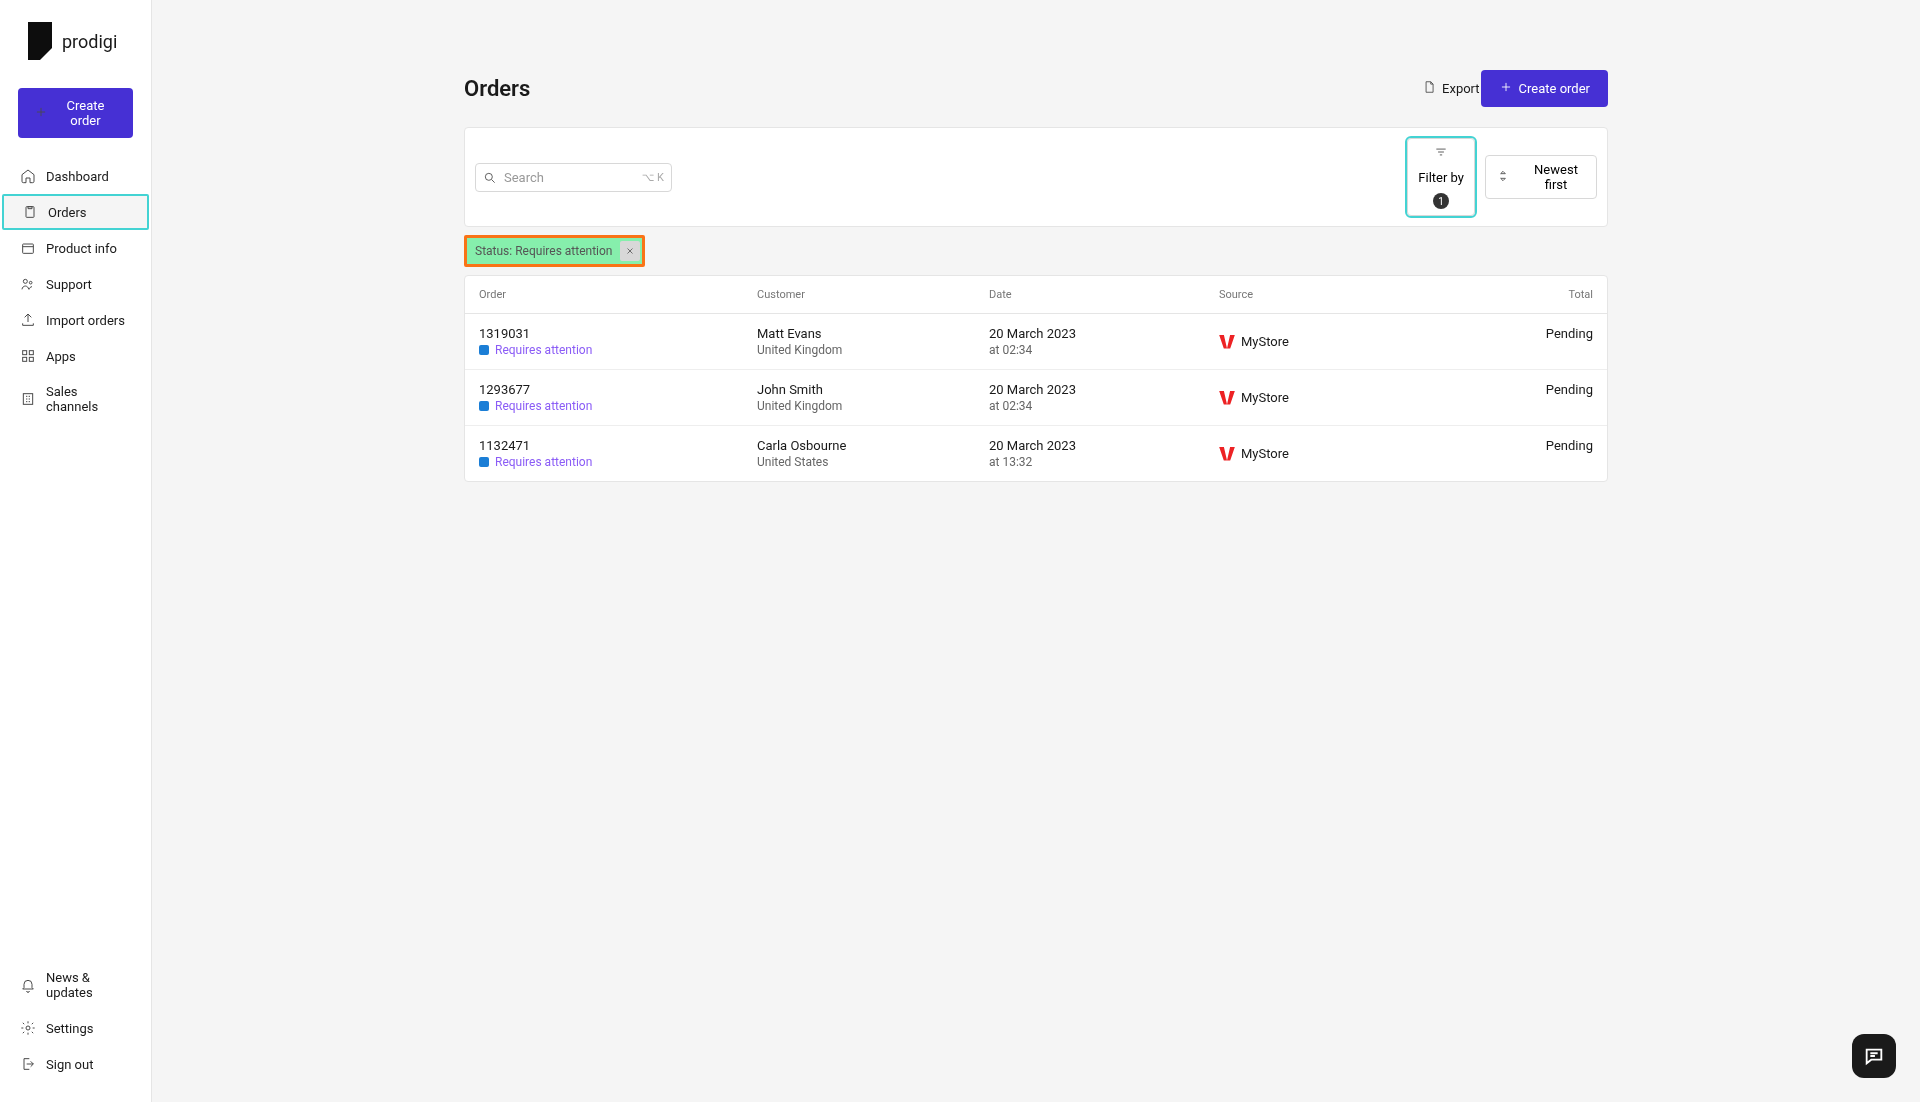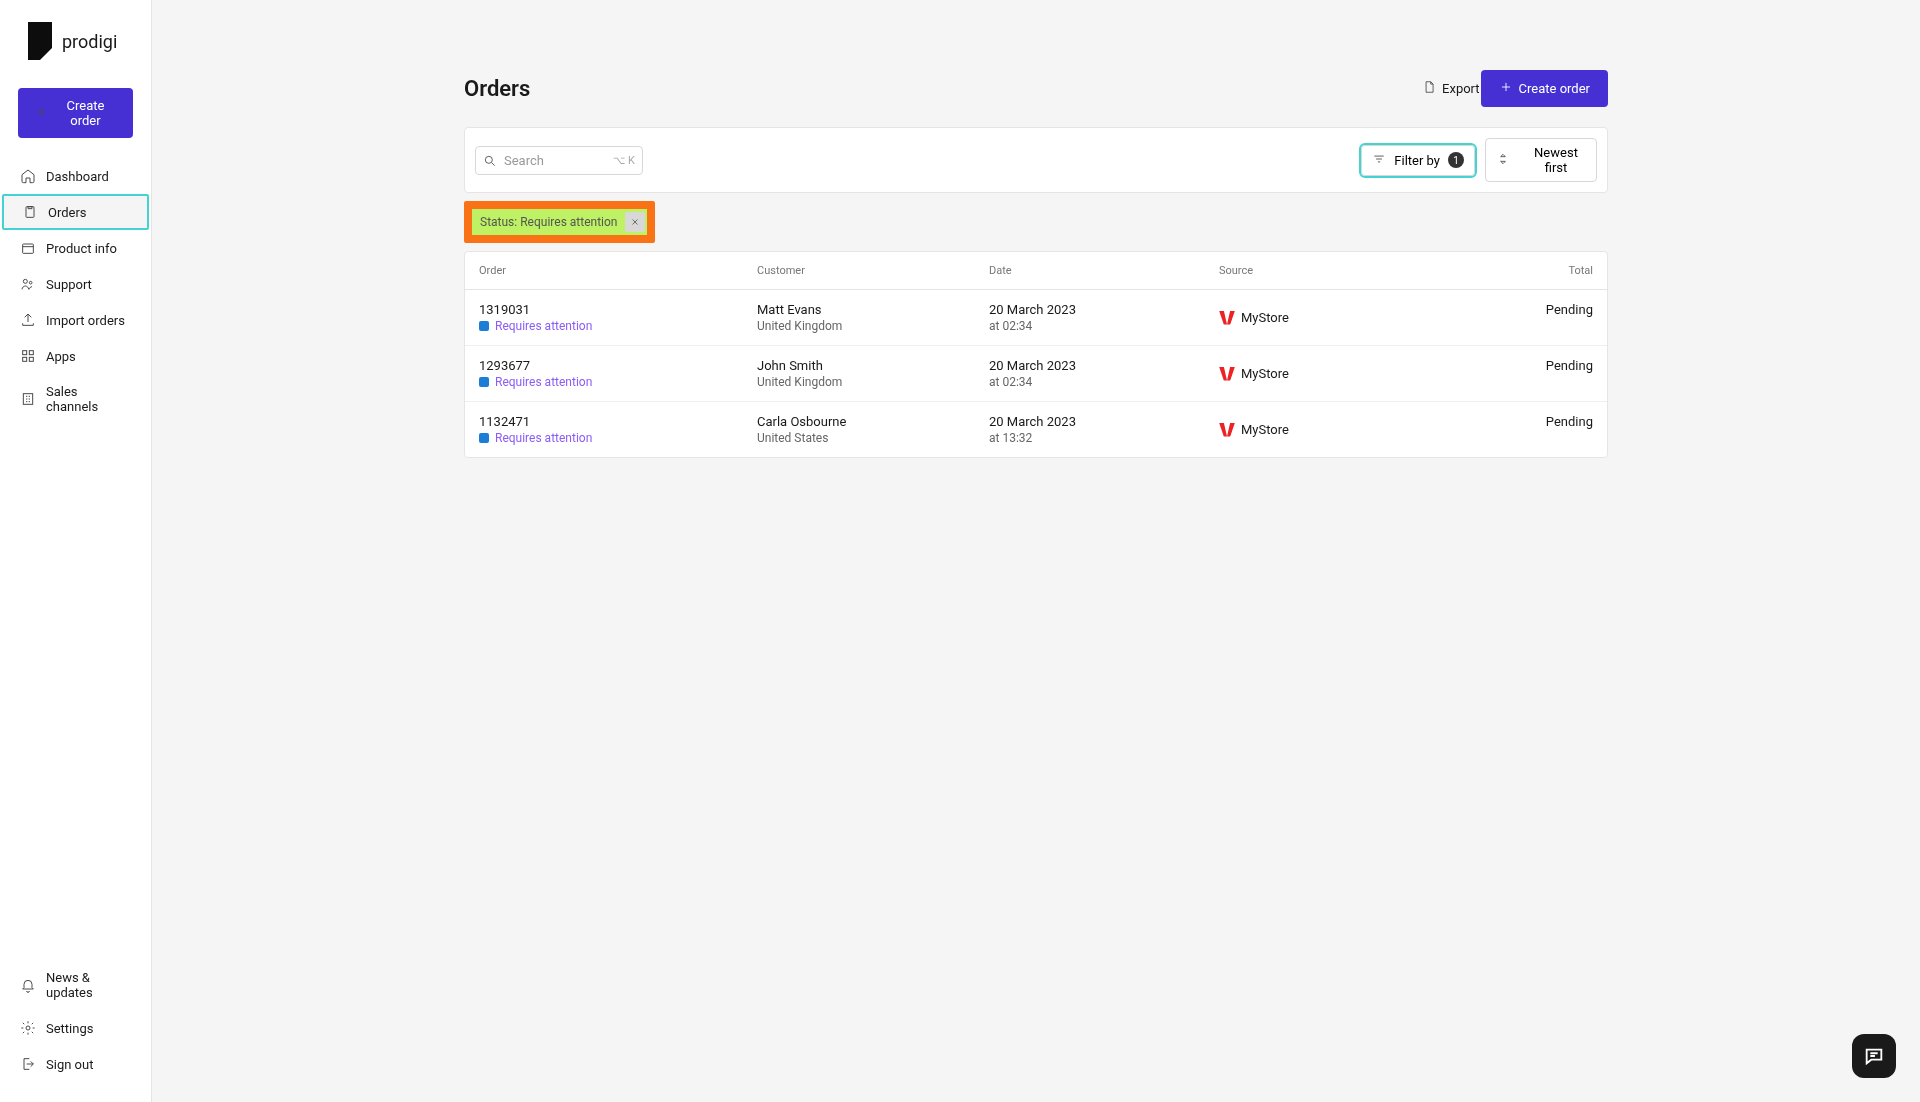--- a/index.html
+++ b/index.html
@@ -26,33 +26,33 @@
 .main-inner { max-width: 1364px; margin: 0 auto; padding: 0 110px; }
 .page-header { display: flex; align-items: center; justify-content: space-between; padding: 70px 0 20px 0; }
 .page-title { font-size: 22px; font-weight: 600; }
 .header-actions { display: flex; align-items: center; gap: 1px; }
 .btn-export { background: transparent; border: none; font-size: 13px; color: #1a1a1a; display: flex; align-items: center; gap: 6px; cursor: pointer; }
 .btn-create-top { background: #4630d4; color: #fff; border: none; border-radius: 4px; padding: 10px 18px; font-size: 13px; display: flex; align-items: center; gap: 6px; cursor: pointer; }
 
 
 .toolbar-container { background: #fff; border: 1px solid #e5e5e5; border-radius: 4px; padding: 10px 10px 10px 10px; display: flex; gap: 10px; align-items: center; }
 .search-wrap { position: relative; }
-.search-input { width: 168px; padding: 6px 36px 6px 28px; border: 1px solid #d8d8d8; border-radius: 4px; font-size: 13px; background: #fff; }
+.search-input { width: 197px; padding: 6px 36px 6px 28px; border: 1px solid #d8d8d8; border-radius: 4px; font-size: 13px; background: #fff; }
 .search-input::placeholder { color: #999; }
 .search-icon { position: absolute; left: 8px; top: 50%; transform: translateY(-50%); width: 14px; height: 14px; }
 .search-shortcut { position: absolute; right: 8px; top: 50%; transform: translateY(-50%); font-size: 11px; color: #aaa; }
 .toolbar-spacer { flex: 1; }
 .filter-btn { border: 1px solid #d8d8d8; border-radius: 4px; padding: 6px 10px; background: #fff; font-size: 13px; display: flex; align-items: center; gap: 8px; cursor: pointer; }
-.filter-btn.hl { outline: 2px solid #43d3d3; outline-offset: 0; }
+.filter-btn.hl { outline: 2px solid #43d3d3; outline-offset: 0; flex-direction: column; }
 .filter-badge { background: #333; color: #fff; border-radius: 50%; width: 16px; height: 16px; font-size: 10px; display: inline-flex; align-items: center; justify-content: center; }
 .sort-btn { border: 1px solid #d8d8d8; border-radius: 4px; padding: 6px 10px; background: #fff; font-size: 13px; display: flex; align-items: center; gap: 16px; cursor: pointer; width: 112px; }
 
 
 .chip-row { padding: 8px 0; }
-.chip { display: inline-flex; align-items: center; background: #bef264; border: 8px solid #f97316; border-radius: 2px; padding: 2px 2px 2px 0; font-size: 12px; color: #555; }
+.chip { display: inline-flex; align-items: center; background: #86efac; border: 3px solid #f97316; border-radius: 2px; padding: 2px 2px 2px 0; font-size: 12px; color: #555; }
 .chip-label { padding: 4px 8px; }
 .chip-x { background: #d8d8d8; border-radius: 2px; width: 20px; height: 20px; display: inline-flex; align-items: center; justify-content: center; cursor: pointer; font-size: 12px; }
 
 
 .table-wrap { background: #fff; border: 1px solid #e5e5e5; border-radius: 4px; }
 .thead { display: flex; padding: 12px 14px; border-bottom: 1px solid #e5e5e5; font-size: 11px; color: #777; }
 .trow { display: flex; padding: 12px 14px; border-bottom: 1px solid #eee; font-size: 13px; }
 .trow:last-child { border-bottom: none; }
 .col-order { width: 278px; }
 .col-customer { width: 232px; }

